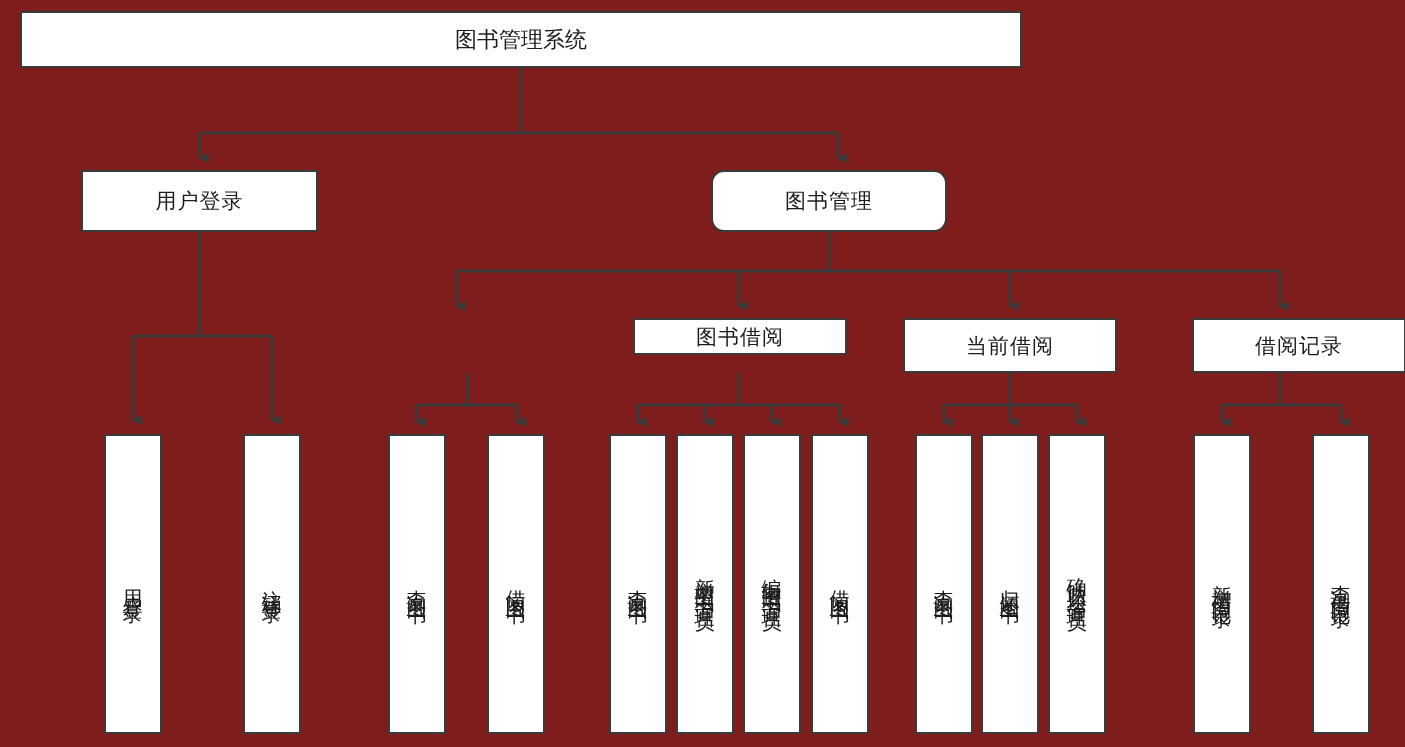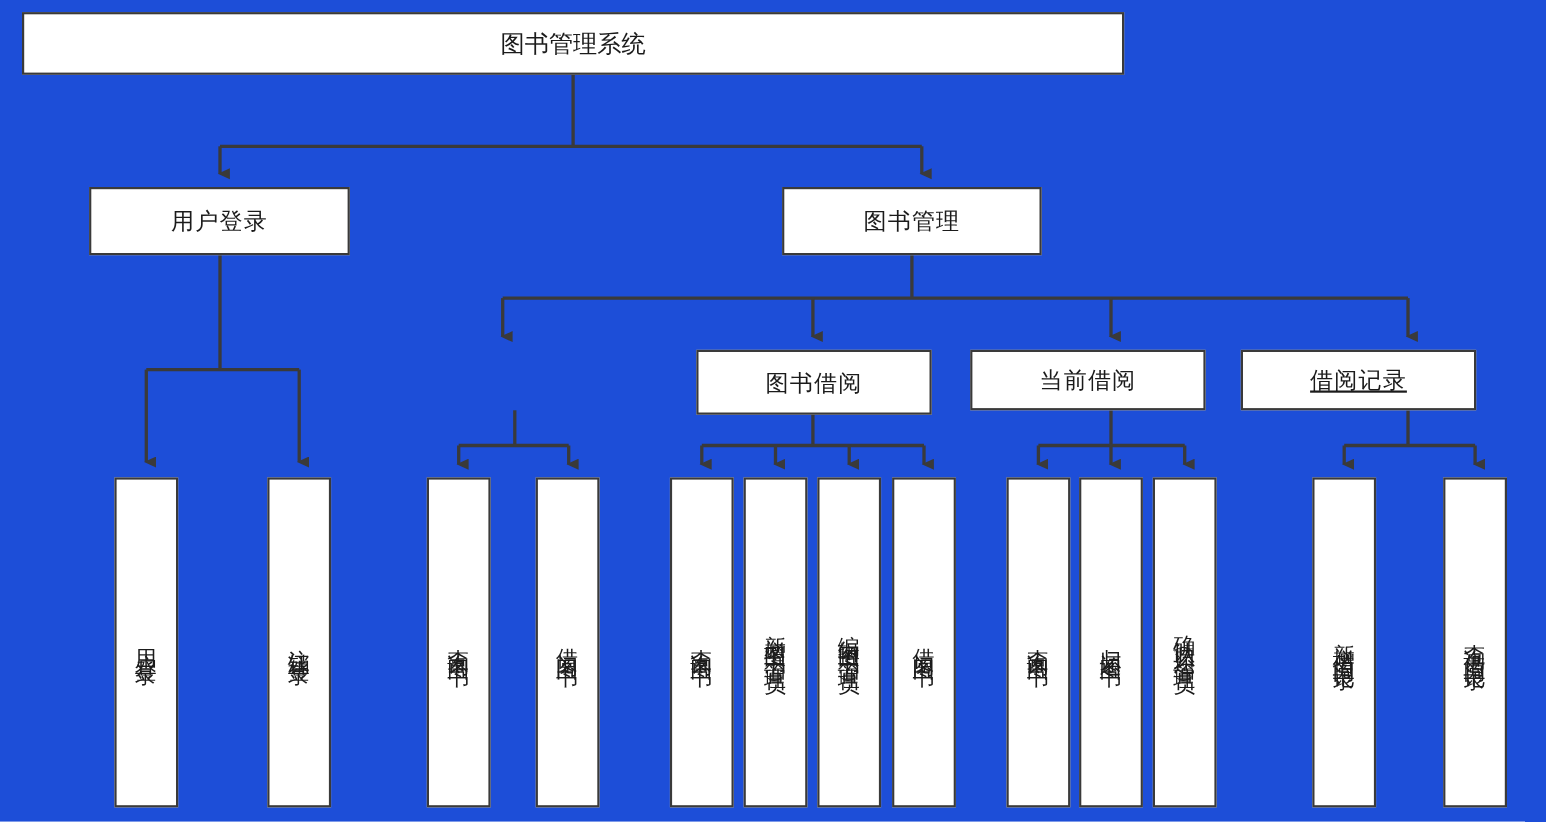--- a/index.html
+++ b/index.html
@@ -4,21 +4,21 @@
 <style>
   html,body{margin:0;padding:0;background:#ffffff;}
   body{
     font-family:"DejaVu Sans","Liberation Sans",sans-serif;
     -webkit-font-smoothing:antialiased;
   }
   #canvas{
     position:relative;
     width:1405px;
     height:747px;
-    background:#1d4ed8;
+    background:#7f1d1d;
     overflow:hidden;
   }
   svg#wires{
     position:absolute;
     left:0; top:0;
     width:1405px; height:747px;
     pointer-events:none;
   }
   .node{
     position:absolute;
@@ -123,31 +123,31 @@
     </g>
   </svg>
 
   <div class="node root" style="left:20px;top:11px;width:1002px;height:57px;">
     <span>图书管理系统</span>
   </div>
 
   <div class="node horiz" style="left:81px;top:170px;width:237px;height:62px;">
     <span>用户登录</span>
   </div>
-  <div class="node horiz" style="left:711px;top:170px;width:236px;height:62px;">
+  <div class="node horiz" style="left:711px;top:170px;width:236px;height:62px;border-radius:13px;">
     <span>图书管理</span>
   </div>
 
-  <div class="node horiz" style="left:633px;top:318px;width:214px;height:59px;">
+  <div class="node horiz" style="left:633px;top:318px;width:214px;height:37px;">
     <span>图书借阅</span>
   </div>
-  <div class="node horiz" style="left:882px;top:318px;width:214px;height:55px;">
+  <div class="node horiz" style="left:903px;top:318px;width:214px;height:55px;">
     <span>当前借阅</span>
   </div>
-  <div class="node horiz" style="left:1128px;top:318px;width:214px;height:55px;text-decoration:underline;">
+  <div class="node horiz" style="left:1192px;top:318px;width:214px;height:55px;">
     <span>借阅记录</span>
   </div>
 
   <div class="node leaf" style="left:104px;top:434px;width:58px;height:300px;">
     <span class="leaf-inner">
         <span class="vtext">用户登录</span>
       </span>
   </div>
   <div class="node leaf" style="left:243px;top:434px;width:58px;height:300px;">
     <span class="leaf-inner">

